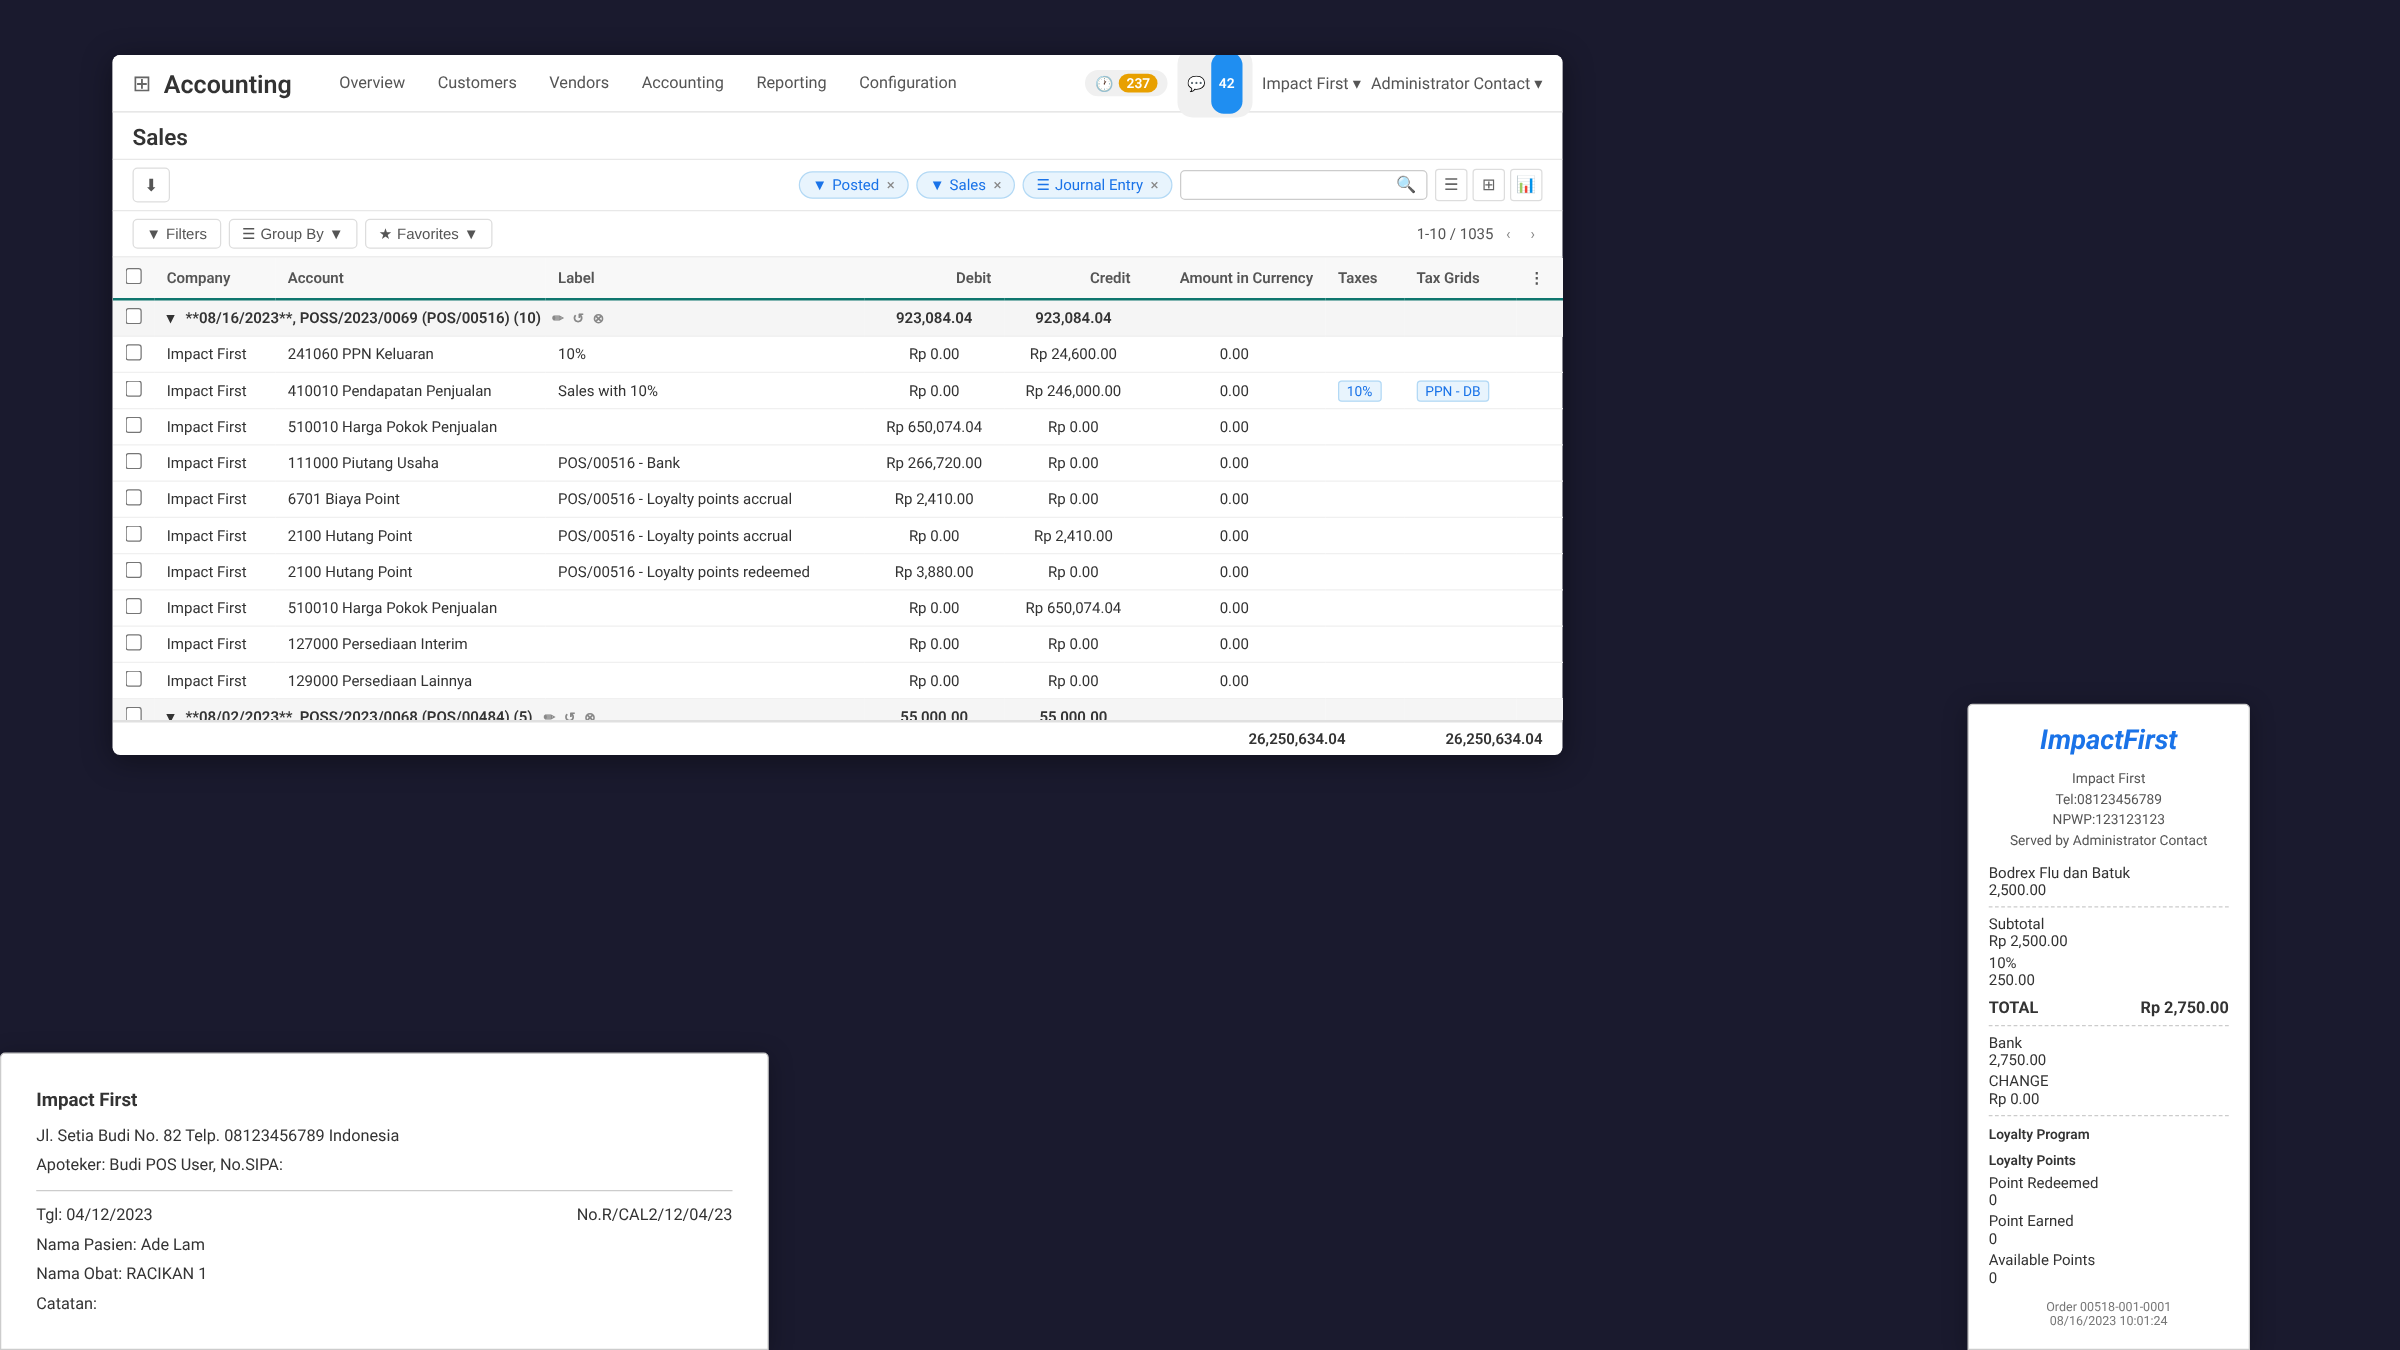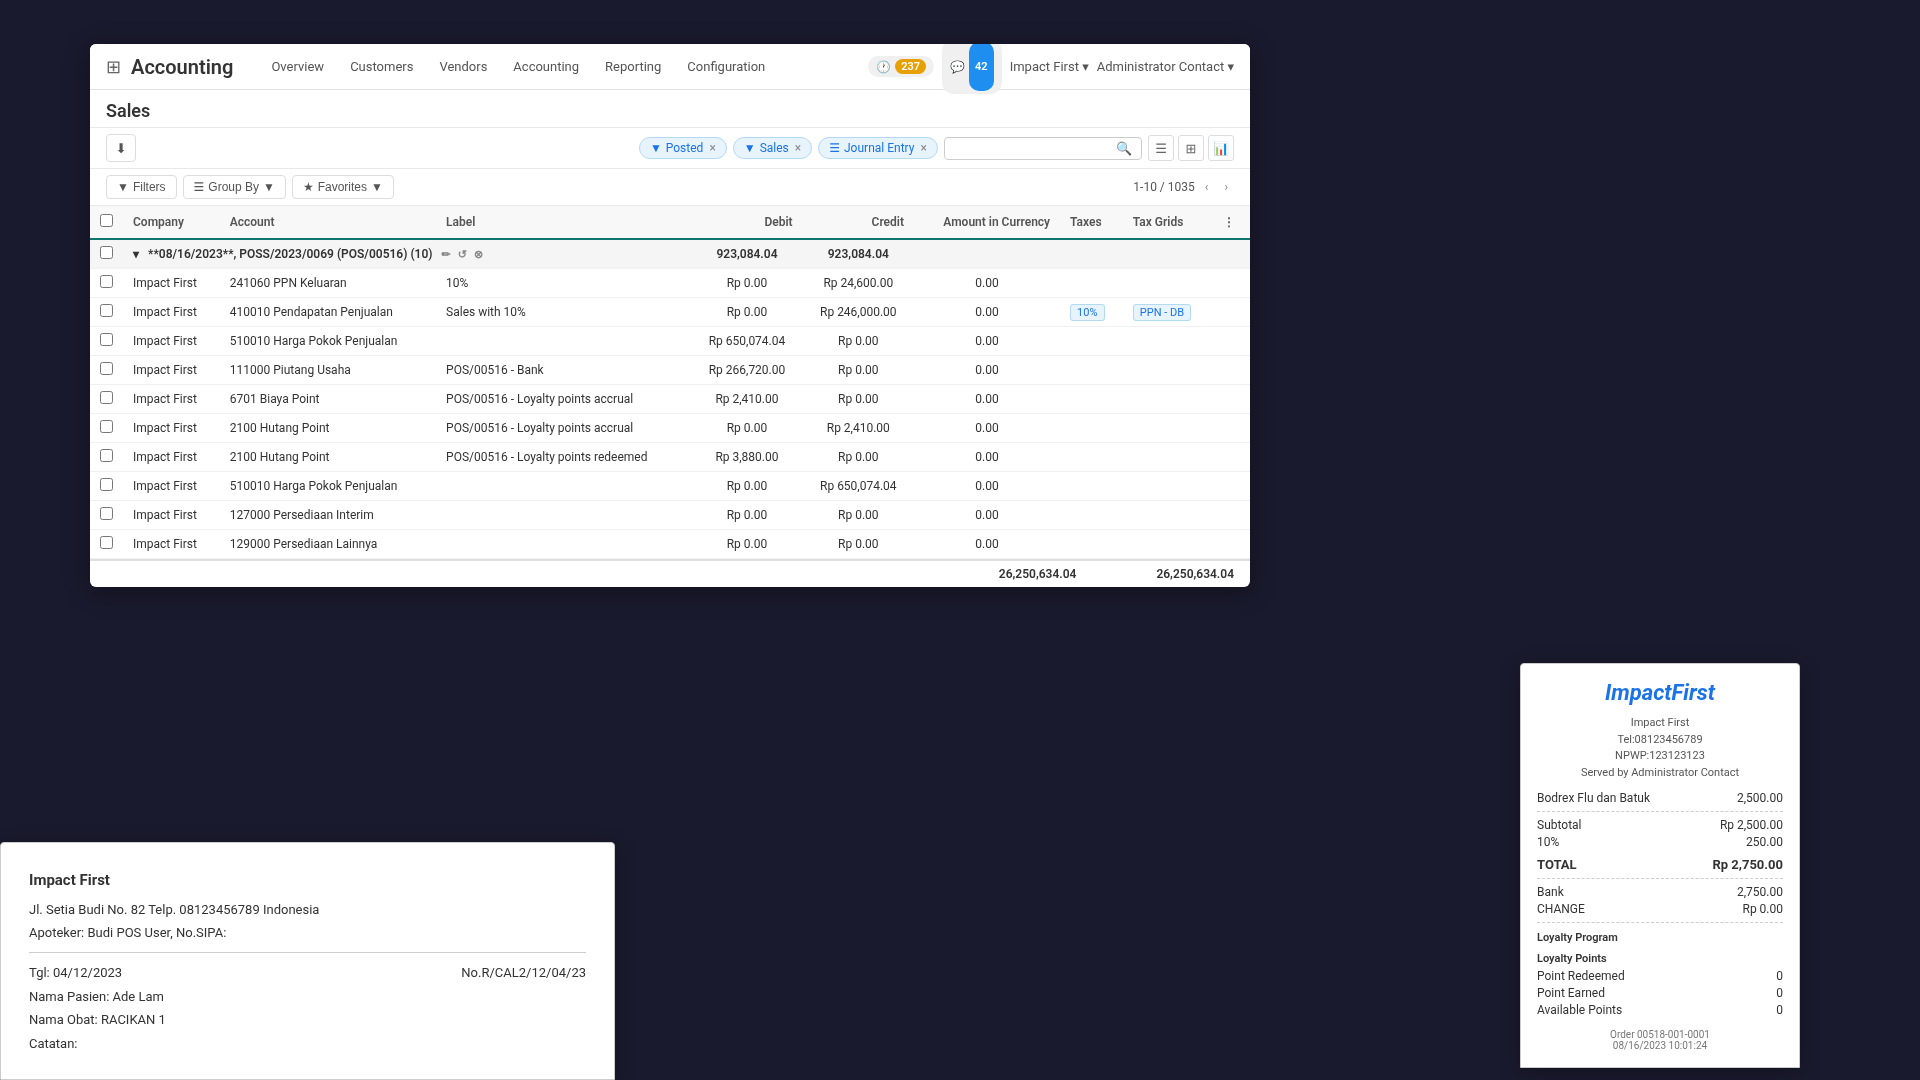--- a/index.html
+++ b/index.html
@@ -225,21 +225,21 @@
       text-align: center;
       margin-bottom: 10px;
     }
     .receipt-right-logo .logo-text {
       font-size: 22px;
       font-weight: 700;
       color: #1a73e8;
       font-style: italic;
     }
     .receipt-right-info { text-align: center; font-size: 11px; color: #555; margin-bottom: 10px; line-height: 1.5; }
-    .receipt-line { display: flex; justify-content: space-between; margin-bottom: 3px; font-size: 12px; }
+    .receipt-line { display: flex; justify-content: space-between; margin-bottom: 3px; font-size: 12px; flex-direction: column; }
     .receipt-divider { border: none; border-top: 1px dashed #ccc; margin: 6px 0; }
     .receipt-total-line { display: flex; justify-content: space-between; font-weight: 700; font-size: 13px; margin-top: 6px; }
     .receipt-subtotal-section { margin-bottom: 8px; }
     .receipt-section-title { font-weight: 600; margin: 8px 0 4px; font-size: 11px; }
     .receipt-small { font-size: 10px; color: #777; text-align: center; margin-top: 12px; }
   </style>
 </head>
 <body>
 
 <div class="main-window">
@@ -479,20 +479,36 @@
         <td>Impact First</td>
         <td>129000 Persediaan Lainnya</td>
         <td></td>
         <td class="right">Rp 0.00</td>
         <td class="right">Rp 0.00</td>
         <td class="right">0.00</td>
         <td></td>
         <td></td>
         <td></td>
       </tr>
+          <tr class="group-header">
+      <td class="checkbox-cell"><input type="checkbox" style=""></td>
+      <td colspan="3">
+        <span style="margin-right:6px;">▾</span>
+        **08/02/2023**, POSS/2023/0068 (POS/00484) (5)
+        <span style="margin-left:6px; font-size:11px; color:#888;">✏</span>
+        <span style="margin-left:4px; font-size:11px; color:#888;">↺</span>
+        <span style="margin-left:4px; font-size:11px; color:#888;">⊗</span>
+      </td>
+      <td class="right">55,000.00</td>
+      <td class="right">55,000.00</td>
+      <td></td>
+      <td></td>
+      <td></td>
+      <td></td>
+    </tr>
         </tbody>
     </table>
   </div>
 
   <div style="display:flex; justify-content:flex-end; padding: 6px 16px; border-top: 2px solid #e0e0e0; font-size: 12px; font-weight: 600; gap: 80px;">
     <span>26,250,634.04</span>
     <span>26,250,634.04</span>
   </div>
 </div>
 
@@ -503,21 +519,21 @@
   <hr class="separator">
   <div style="display:flex; justify-content:space-between;">
     <span>Tgl: 04/12/2023</span>
     <span>No.R/CAL2/12/04/23</span>
   </div>
   <div>Nama Pasien:  Ade Lam</div>
   <div>Nama Obat:  RACIKAN 1</div>
   <div>Catatan:</div>
 </div>
 
-<div class="receipt-panel-right" style="position:fixed; bottom:12px; right:120px; width:280px;">
+<div class="receipt-panel-right" style="position:fixed; bottom:0; right:120px; width:226px;">
   <div class="receipt-right-logo">
     <span class="logo-text">ImpactFirst</span>
   </div>
   <div class="receipt-right-info">
     <div>Impact First</div>
     <div>Tel:08123456789</div>
     <div>NPWP:123123123</div>
     <div>Served by Administrator Contact</div>
   </div>
   <div class="receipt-line">

